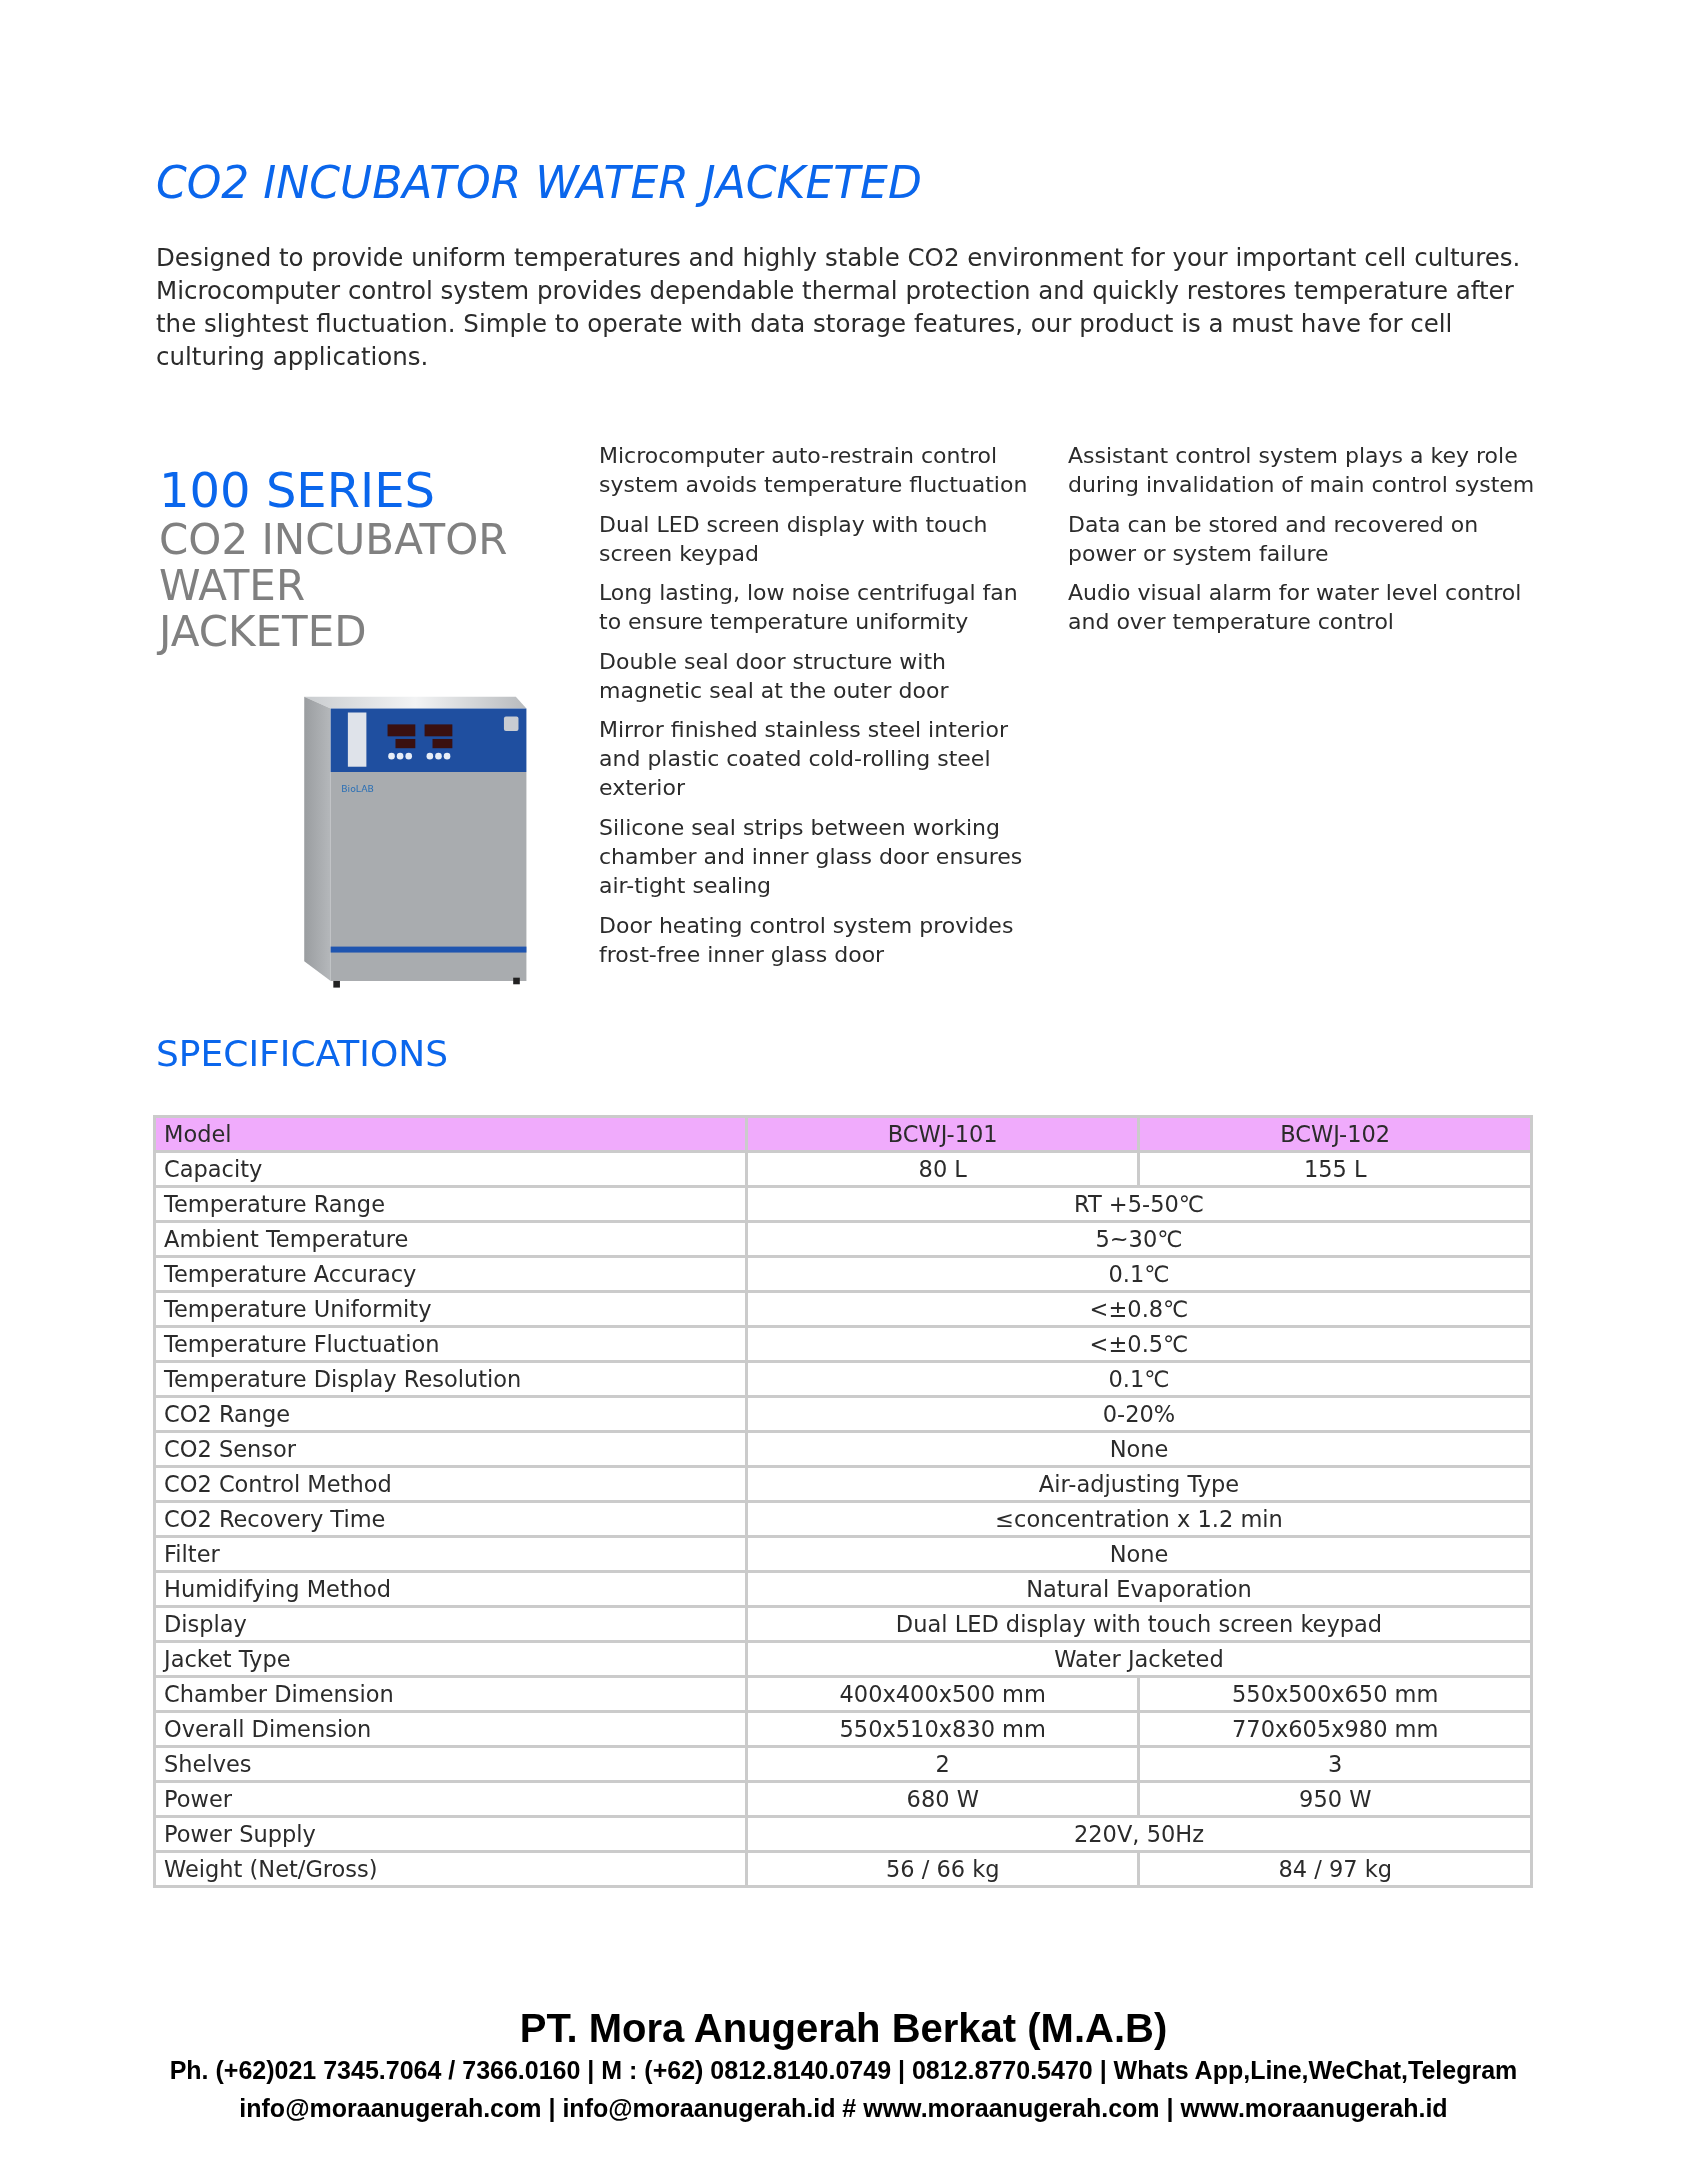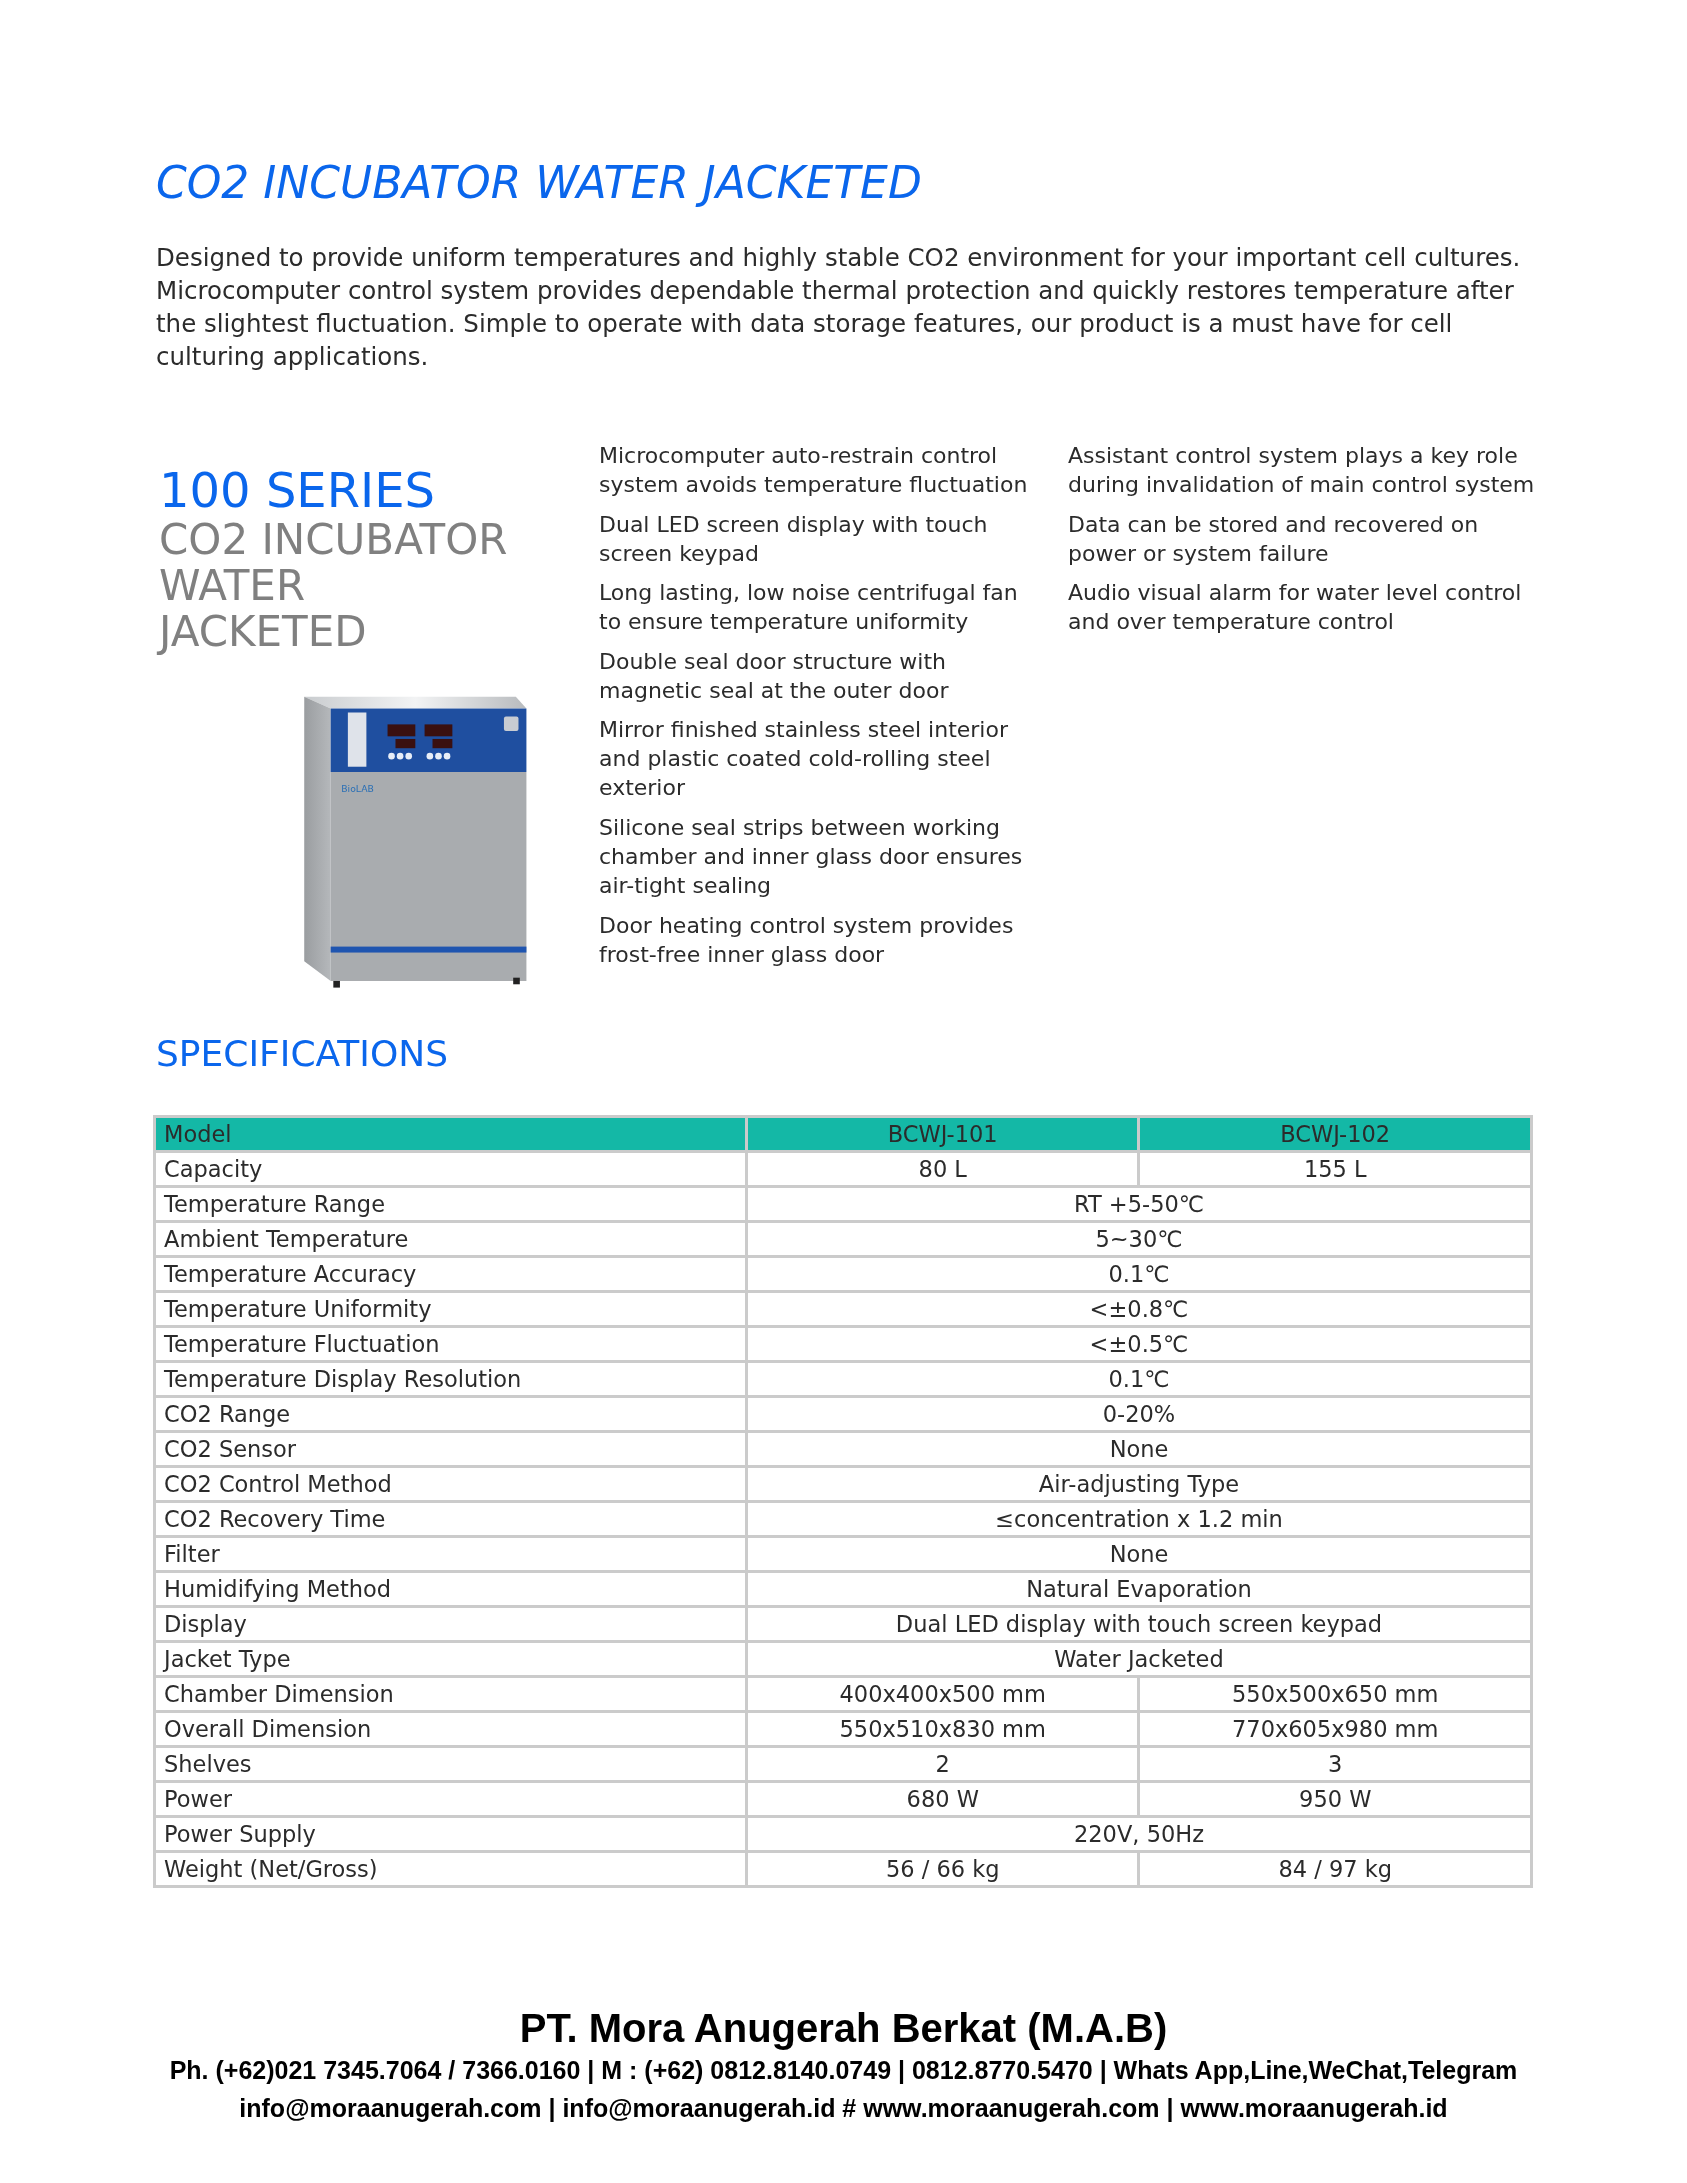--- a/index.html
+++ b/index.html
@@ -16,21 +16,21 @@
   .feat-col { font-size: 22px; line-height: 29px; }
   .feat-col .f { margin-bottom: 10.6px; }
   #feat-left { left: 599px; top: 441px; width: 437px; }
   #feat-right { left: 1068px; top: 441px; width: 476px; }
   #spec-title { left: 156px; top: 1033px; font-size: 36px; white-space: nowrap; }
   table#spec { position: absolute; left: 153px; top: 1115px; width: 1380px;
                border-collapse: collapse; font-size: 22.5px; }
   table#spec td { border: 3.3px solid #cbcbcb; height: 32px; padding: 0 8px; white-space: nowrap; }
   table#spec td.lbl { width: 573px; text-align: left; }
   table#spec td.v { text-align: center; }
-  table#spec tr.head td { background: #14b8a6; }
+  table#spec tr.head td { background: #f0abfc; }
   #footer { left: 0; top: 2005px; width: 1687px; text-align: center; font-family: "Liberation Sans", sans-serif; color: #000; font-weight: 700; }
   #footer .co { font-size: 40px; line-height: 46px; }
   #footer .line { font-size: 25px; line-height: 38px; white-space: nowrap; }
 </style>
 </head>
 <body>
 
 <div class="abs blue" id="main-title">CO2 INCUBATOR WATER JACKETED</div>
 <div class="abs" id="intro">Designed to provide uniform temperatures and highly stable CO2 environment for your important cell cultures. Microcomputer control system provides dependable thermal protection and quickly restores temperature after the slightest fluctuation. Simple to operate with data storage features, our product is a must have for cell culturing applications.</div>
 

